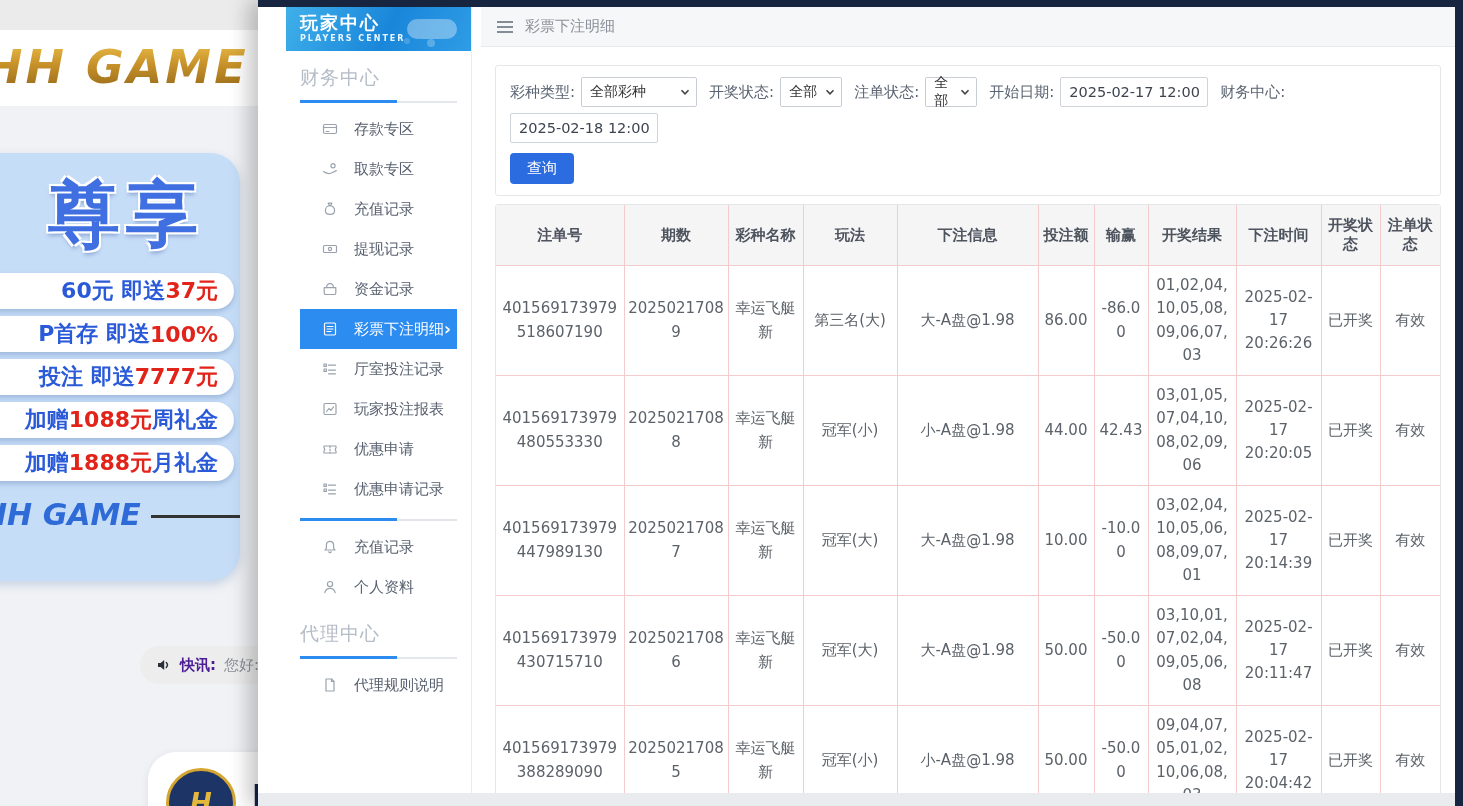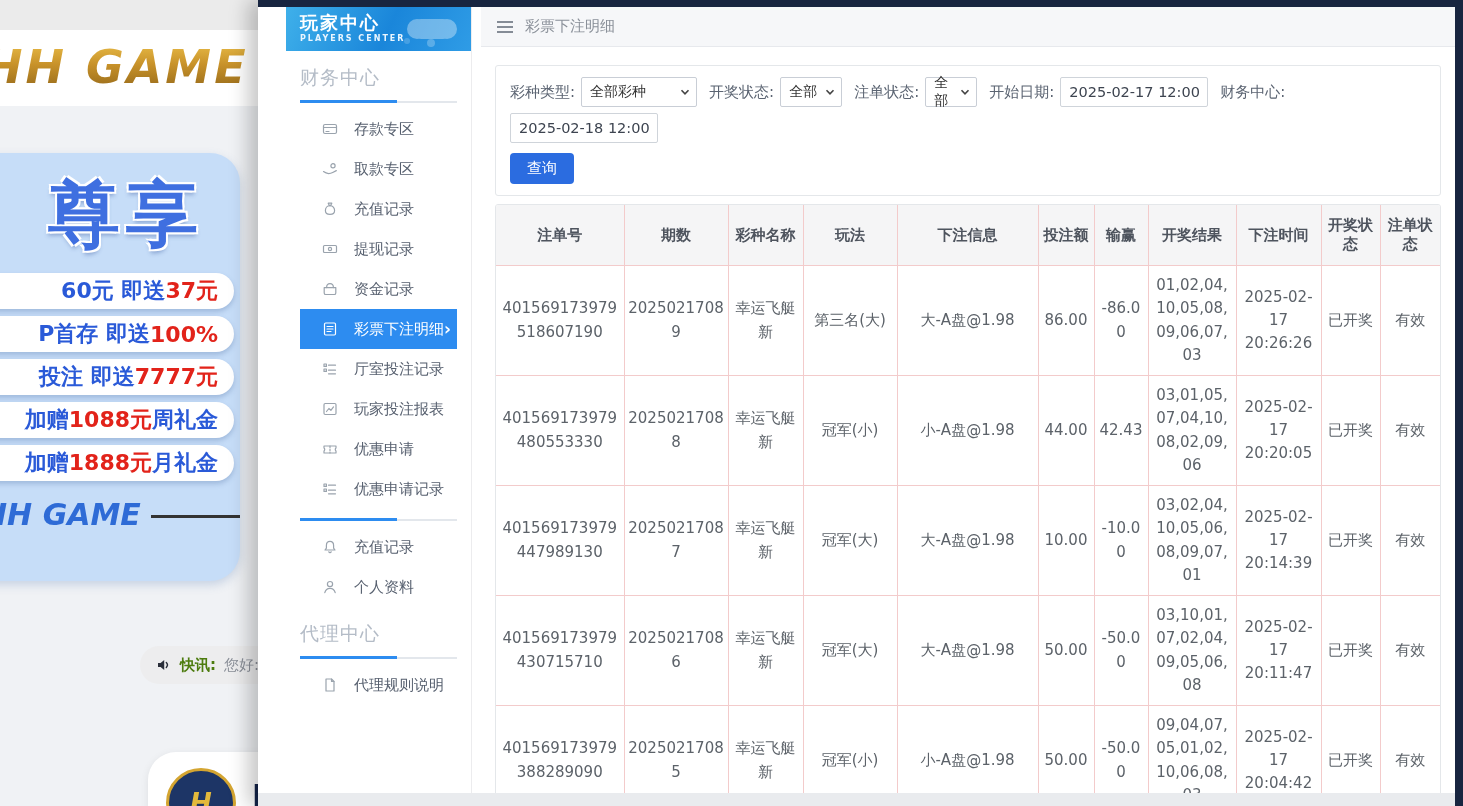--- a/index.html
+++ b/index.html
@@ -19,21 +19,21 @@
     color:#3f6fe0; text-shadow:-2px -2px 0 #fff,2px -2px 0 #fff,-2px 2px 0 #fff,2px 2px 0 #fff,0 4px 4px rgba(60,90,160,.45);
     white-space:nowrap; }
   .lp-pill { width:262px; height:36px; margin:7px 0 0 30px; background:#fff; border-radius:20px;
     display:flex; align-items:center; justify-content:flex-end; padding-right:16px;
     font-size:22px; font-weight:900; white-space:nowrap; box-shadow:0 3px 5px rgba(90,120,170,.35); }
   .lp-pill .blue { color:#2a5ad8; } .lp-pill .red { color:#e2231a; }
   .lp-brand { margin:16px 0 0 40px; font-size:30px; font-weight:bold; font-style:italic; color:#2e6bd6; white-space:nowrap; }
   .lp-brand .dash { display:inline-block; width:110px; height:3px; background:#333; vertical-align:middle; margin-left:10px; }
   .lp-ticker { position:absolute; left:140px; top:646px; height:38px; width:260px; background:#ededee;
     border-radius:19px; display:flex; align-items:center; padding:0 16px; gap:8px; }
-  .lp-ticker-label { font-size:15px; font-weight:bold; color:#4d7c0f; white-space:nowrap; }
+  .lp-ticker-label { font-size:15px; font-weight:bold; color:#4c1d95; white-space:nowrap; }
   .lp-ticker-msg { font-size:15px; color:#8a8f98; white-space:nowrap; }
   .lp-card { position:absolute; left:148px; top:752px; width:300px; height:60px; background:#fff;
     border-radius:28px 28px 0 0; box-shadow:0 2px 8px rgba(0,0,0,.08); }
   .lp-card-circle { position:absolute; left:18px; top:16px; width:70px; height:70px; border-radius:50%;
     background:#1d3566; border:3px solid #d4a531; display:flex; align-items:center; justify-content:center;
     color:#e3b93c; font-size:26px; font-weight:bold; font-style:italic; }
   .lp-card-letter { position:absolute; left:104px; top:26px; font-size:30px; font-weight:900; color:#14244a; }
 
   
   .modal { position:absolute; left:258px; top:0; right:0; bottom:0; background:#fff;

